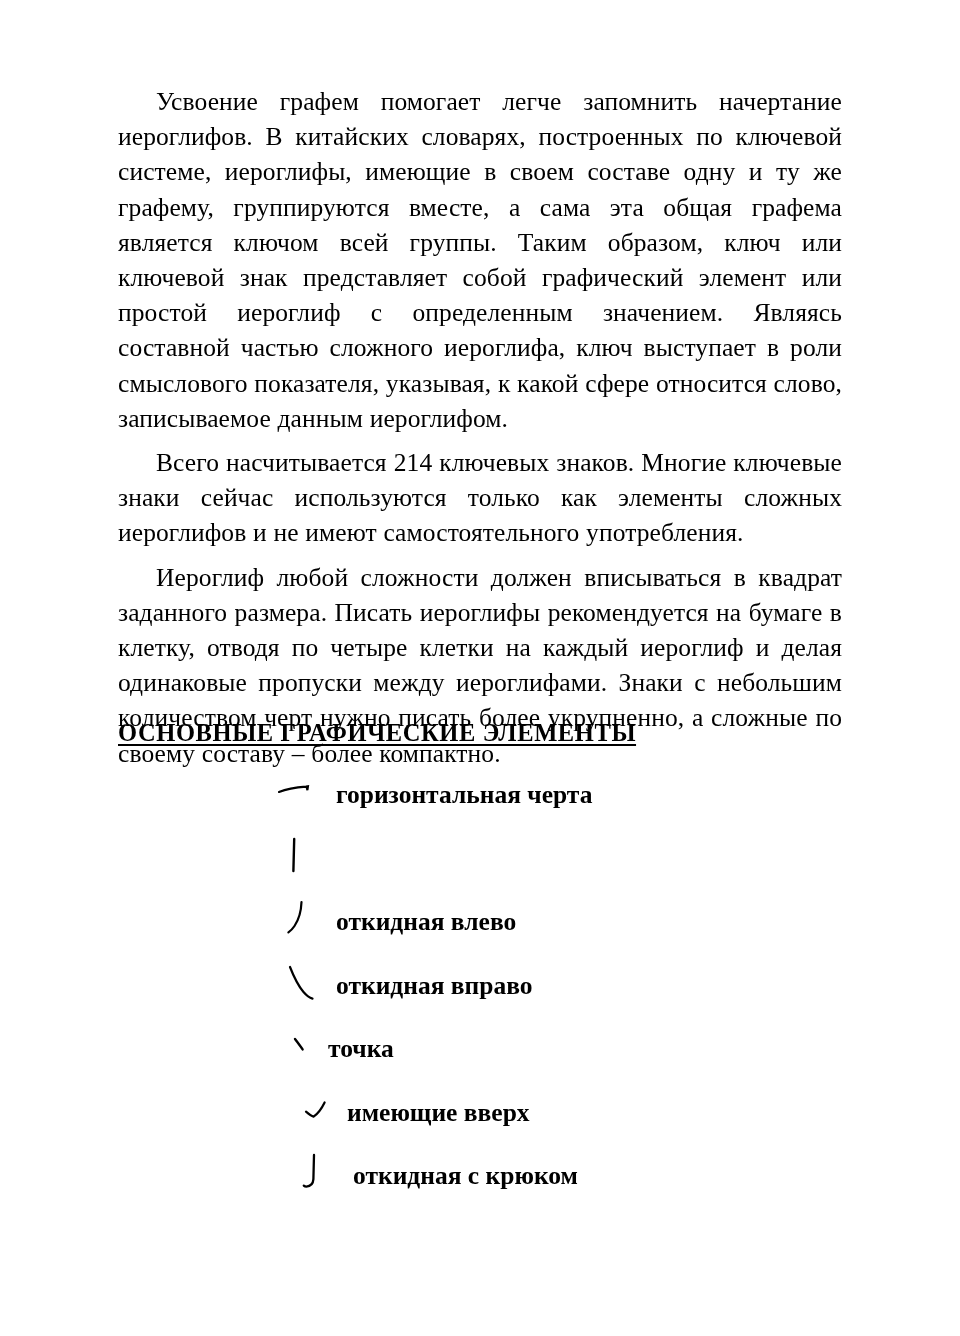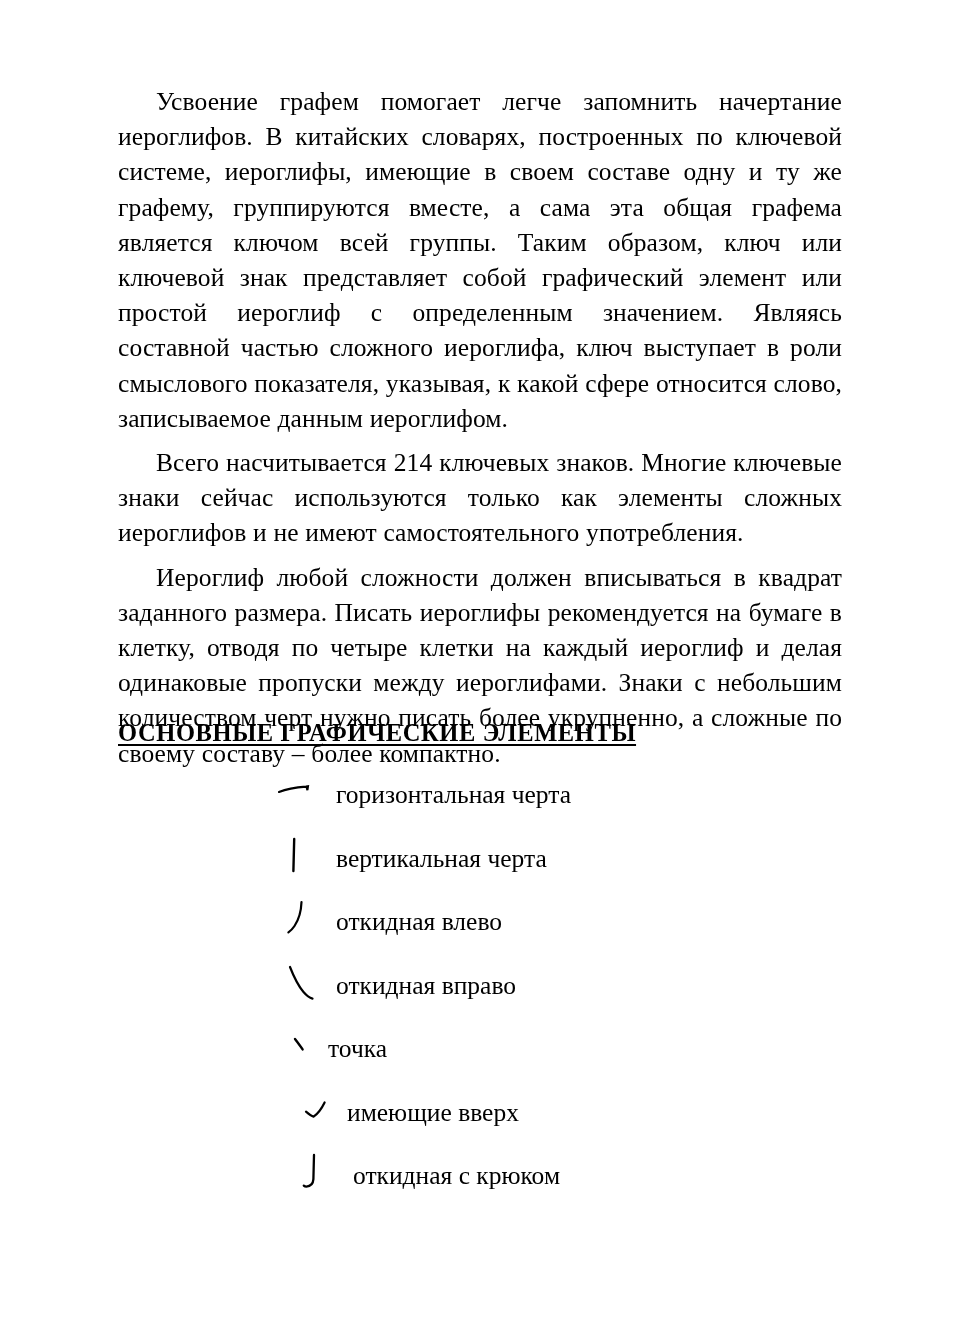--- a/index.html
+++ b/index.html
@@ -61,20 +61,21 @@
   .section-heading span.u {
     text-decoration: underline;
     text-underline-offset: 3px;
   }
 
   .stroke-list {
     position: absolute;
     left: 0;
     top: 760px;
     width: 960px;
+    font-weight: bold;
   }
 
   .stroke-row {
     position: relative;
     height: 63.5px;
   }
 
   .stroke-glyph {
     position: absolute;
     display: block;
@@ -114,21 +115,20 @@
       </span>
       <span class="stroke-label" style="left:336px; top:20px;">горизонтальная черта</span>
     </div>
 
     <div class="stroke-row">
       <span class="stroke-glyph" style="left:288px; top:13px;">
         <svg width="14" height="38" viewBox="0 0 14 38">
           <path d="M6.2 2 L 5.4 34" stroke="#000" stroke-width="2.4" fill="none" stroke-linecap="round"></path>
         </svg>
       </span>
-      <span class="stroke-label" style="left:336px; top:20px;">вертикальная черта</span>
     </div>
 
     <div class="stroke-row">
       <span class="stroke-glyph" style="left:286px; top:13px;">
         <svg width="26" height="40" viewBox="0 0 26 40">
           <path d="M15.5 2 C 15.2 10, 13.2 19, 8.5 26 C 6.2 29.4, 4.2 31.2, 2.4 32.4" stroke="#000" stroke-width="2.2" fill="none" stroke-linecap="round"></path>
         </svg>
       </span>
       <span class="stroke-label" style="left:336px; top:20px;">откидная влево</span>
     </div>

